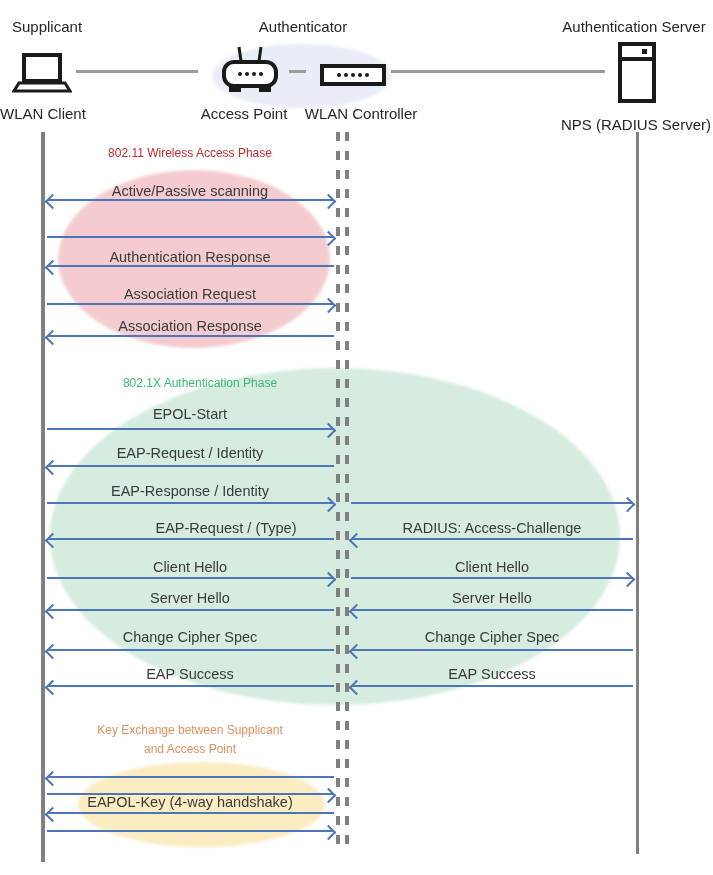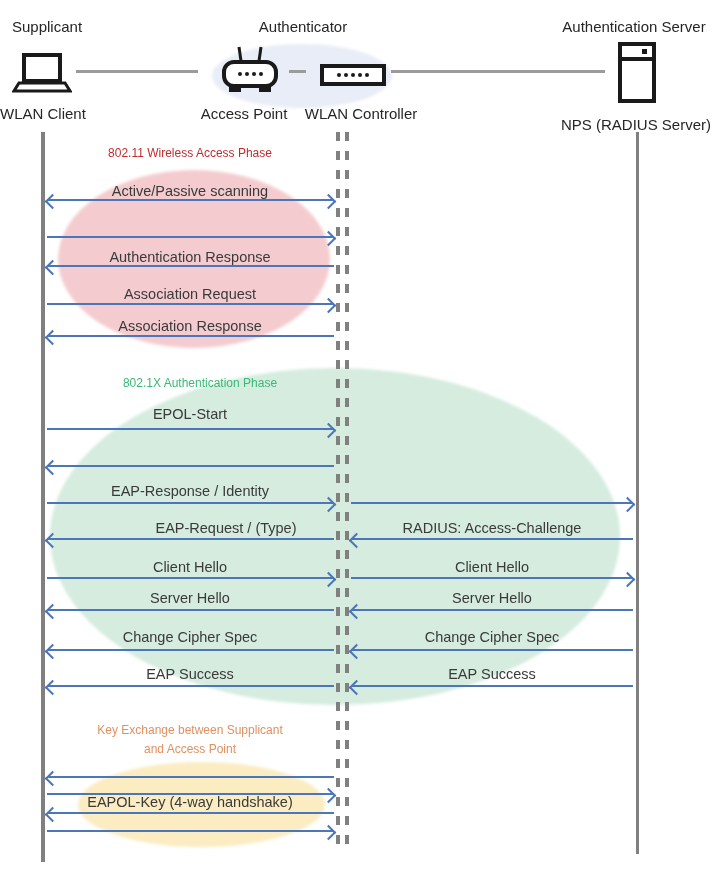--- a/index.html
+++ b/index.html
@@ -116,20 +116,21 @@
     <div class="arrow" style="left: 46px; top: 328px; width: 289px;">
       <div class="aline"></div>
       <div class="ahead l"></div>
     </div>
     <div class="phase-title" style="left: 60px; top: 374px; width: 280px; color: rgb(60, 184, 120);">802.1X Authentication Phase</div>
     <div class="msg-label" style="left: 50px; top: 404px; width: 280px;">EPOL-Start</div>
     <div class="arrow" style="left: 46px; top: 421px; width: 289px;">
       <div class="aline"></div>
       <div class="ahead r"></div>
     </div>
+    <div class="msg-label" style="left: 50px; top: 443px; width: 280px;">EAP-Request / Identity</div>
     <div class="arrow" style="left: 46px; top: 458px; width: 289px;">
       <div class="aline"></div>
       <div class="ahead l"></div>
     </div>
     <div class="msg-label" style="left: 50px; top: 481px; width: 280px;">EAP-Response / Identity</div>
     <div class="arrow" style="left: 46px; top: 495px; width: 289px;">
       <div class="aline"></div>
       <div class="ahead r"></div>
     </div>
     <div class="arrow" style="left: 350px; top: 495px; width: 284px;">

